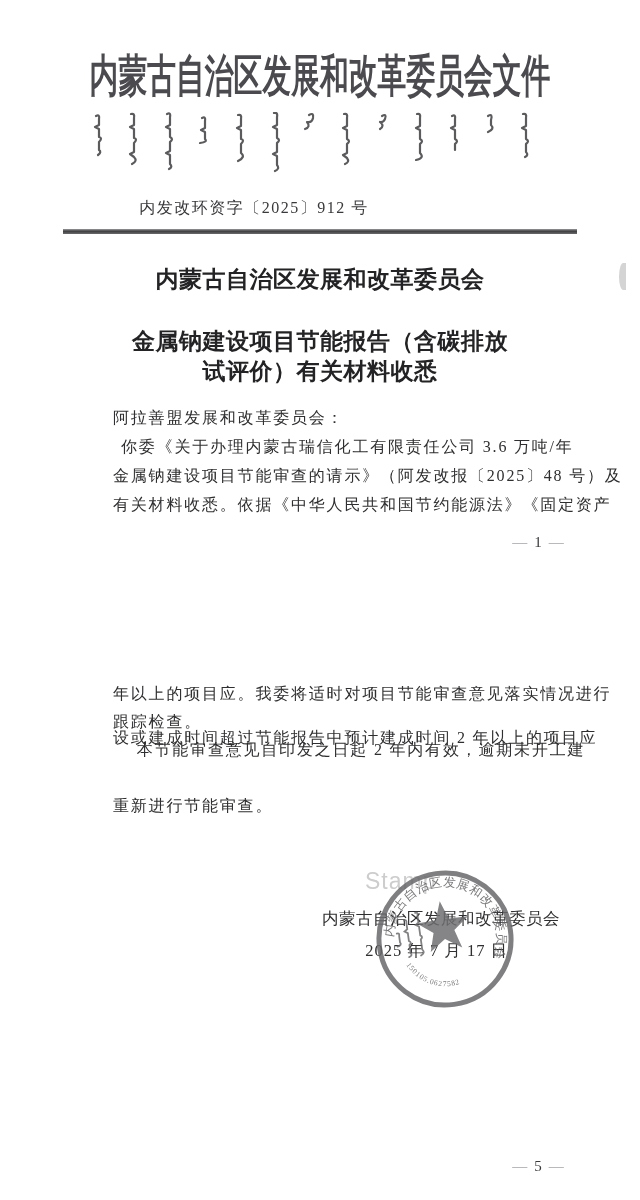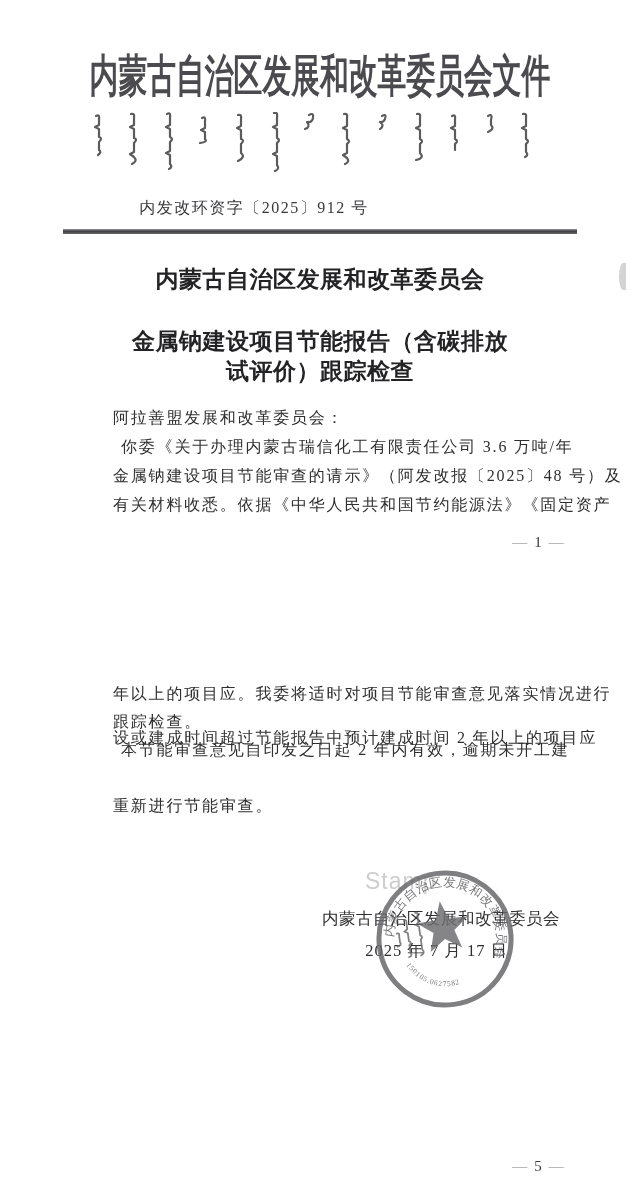--- a/index.html
+++ b/index.html
@@ -78,32 +78,32 @@
     <path d="M398,4 q5,-3 3,4 l0,5 q4,4 -3,7"></path>
     <path d="M433,2 q4,-1 3,4 l0,8 l-4,2 l4,2 l0,9 q4,2 0,5 l0,8 q3,3 -1,5"></path>
   </svg>
 
   <div class="doc-number">内发改环资字〔2025〕912 号</div>
 
   <div class="rule"></div>
 
   <div class="title-line" style="top:264px;">内蒙古自治区发展和改革委员会</div>
   <div class="title-line" style="top:326px;">金属钠建设项目节能报告（含碳排放</div>
-  <div class="title-line" style="top:356px;">试评价）跟踪检查</div>
+  <div class="title-line" style="top:356px;">试评价）有关材料收悉</div>
 
   <div class="body-line" style="top:408px;">阿拉善盟发展和改革委员会：</div>
   <div class="body-line indent" style="top:437px;">你委《关于办理内蒙古瑞信化工有限责任公司 3.6 万吨/年</div>
   <div class="body-line" style="top:466px;">金属钠建设项目节能审查的请示》（阿发改报〔2025〕48 号）及</div>
   <div class="body-line" style="top:495px;">有关材料收悉。依据《中华人民共和国节约能源法》《固定资产</div>
 
   <div class="page-num" style="top:534px;"><span class="dash">—</span><span>1</span><span class="dash">—</span></div>
 
   <div class="body-line" style="top:684px;">年以上的项目应。我委将适时对项目节能审查意见落实情况进行</div>
   <div class="body-line" style="top:712px;">跟踪检查。</div>
-  <div class="body-line indent" style="top:740px;">本节能审查意见自印发之日起 2 年内有效，逾期未开工建</div>
+  <div class="body-line indent" style="top:740px;text-align:center;">本节能审查意见自印发之日起 2 年内有效，逾期未开工建</div>
   <div class="body-line" style="top:728px;">设或建成时间超过节能报告中预计建成时间 2 年以上的项目应</div>
   <div class="body-line" style="top:796px;">重新进行节能审查。</div>
 
   <div class="stamp-label">Stamp</div>
 
   <div class="sig-line">内蒙古自治区发展和改革委员会</div>
   <div class="date-line">2025 年 7 月 17 日</div>
 
   <svg class="seal" viewBox="0 0 148 148">
     <g transform="rotate(-8 74 74)">

